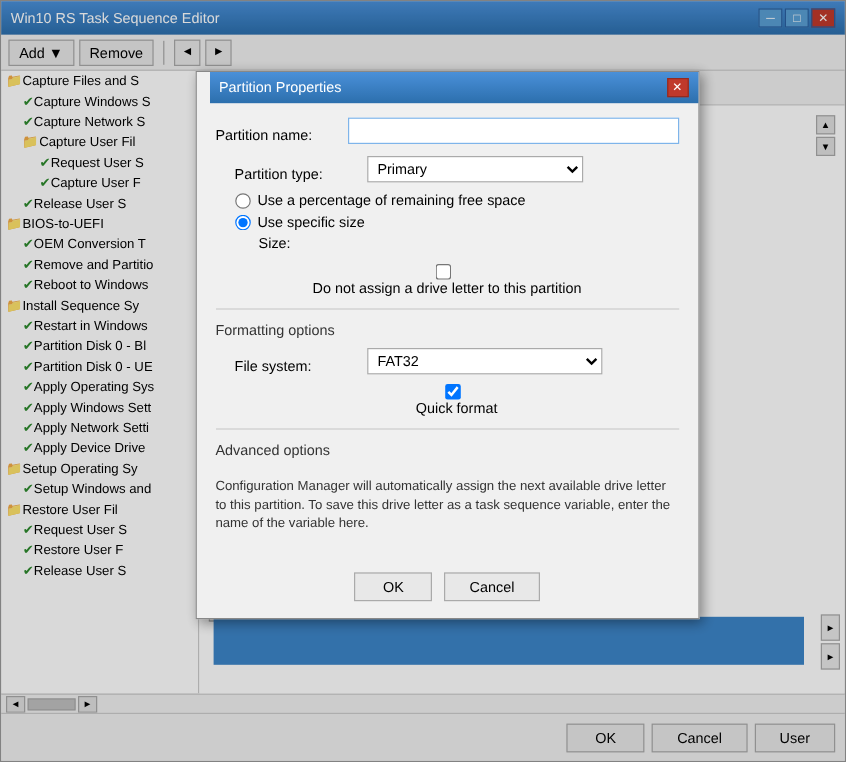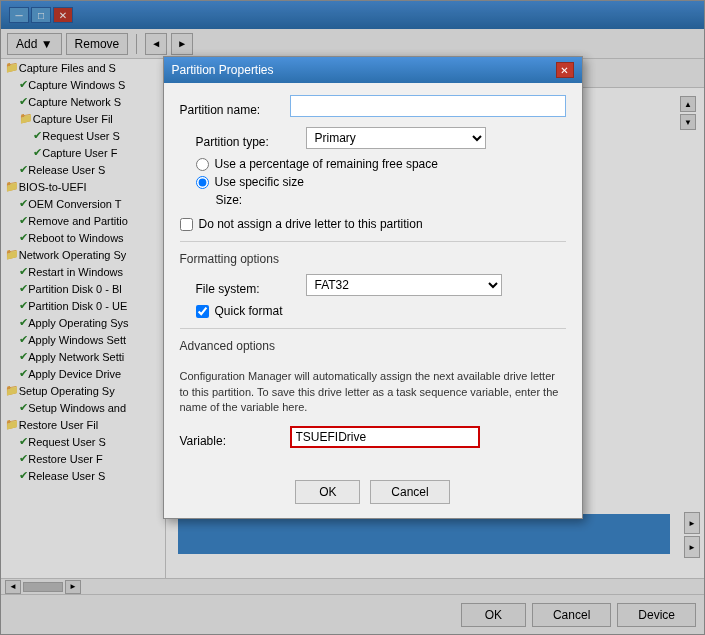--- a/index.html
+++ b/index.html
@@ -227,20 +227,21 @@
     }
 
     .dialog-title-bar {
       background: linear-gradient(to bottom, #4a90d9, #2c6fad);
       color: white;
       padding: 5px 8px;
       display: flex;
       align-items: center;
       justify-content: space-between;
       height: 26px;
+      margin-left: 11px;
     }
 
     .dialog-close-btn {
       width: 18px;
       height: 16px;
       background: #c0392b;
       border: 1px solid #922b21;
       color: white;
       font-size: 10px;
       cursor: pointer;
@@ -351,20 +352,21 @@
       height: 22px;
       border: 1px solid #aaa;
       background: white;
       font-size: 12px;
     }
 
     .checkbox-row {
       display: flex;
       align-items: center;
       margin: 8px 0;
+      flex-direction: column;
     }
 
     .checkbox-row input[type="checkbox"] {
       margin-right: 6px;
     }
 
     .divider {
       height: 1px;
       background: #ccc;
       margin: 10px 0;
@@ -436,20 +438,21 @@
       font-size: 8px;
       cursor: pointer;
     }
   </style>
 </head>
 <body>
 
 <div class="main-window">
 
   <div class="title-bar">
+    <span>Win10 RS Task Sequence Editor</span>
     <div class="title-bar-controls">
       <button class="title-btn">─</button>
       <button class="title-btn">□</button>
       <button class="title-btn close">✕</button>
     </div>
   </div>
 
   <div class="toolbar">
     <button class="toolbar-btn">Add ▼</button>
     <button class="toolbar-btn">Remove</button>
@@ -501,21 +504,21 @@
       <div class="tree-item" style="padding-left:18px">
         <span class="green-check">✔</span>
         <span class="tree-text">Remove and Partitio</span>
       </div>
       <div class="tree-item" style="padding-left:18px">
         <span class="green-check">✔</span>
         <span class="tree-text">Reboot to Windows</span>
       </div>
       <div class="tree-item" style="padding-left:4px">
         <span class="folder-icon">📁</span>
-        <span class="tree-text">Network Operating Sy</span>
+        <span class="tree-text">Install Sequence Sy</span>
       </div>
       <div class="tree-item" style="padding-left:18px">
         <span class="green-check">✔</span>
         <span class="tree-text">Restart in Windows</span>
       </div>
       <div class="tree-item" style="padding-left:18px">
         <span class="green-check">✔</span>
         <span class="tree-text">Partition Disk 0 - Bl</span>
       </div>
       <div class="tree-item" style="padding-left:18px">
@@ -608,21 +611,21 @@
 
   <div class="hscroll-bar">
     <button style="width:16px;height:14px;background:#e0e0e0;border:1px solid #aaa;font-size:8px;cursor:pointer;">◄</button>
     <div style="width:40px;height:10px;background:#c0c0c0;border:1px solid #aaa;margin:0 2px;"></div>
     <button style="width:16px;height:14px;background:#e0e0e0;border:1px solid #aaa;font-size:8px;cursor:pointer;">►</button>
   </div>
 
   <div class="bottom-bar">
     <button class="bottom-btn">OK</button>
     <button class="bottom-btn">Cancel</button>
-    <button class="bottom-btn">Device</button>
+    <button class="bottom-btn">User</button>
   </div>
 
 </div>
 
 <div class="modal-overlay">
   <div class="dialog" style="margin-top:-60px; margin-left:40px;">
 
     <div class="dialog-title-bar">
       <span>Partition Properties</span>
       <button class="dialog-close-btn">✕</button>
@@ -694,24 +697,20 @@
           </div>
         </div>
       </div>
 
       <div class="divider"></div>
 
       <div class="form-group">
         <div class="section-label">Advanced options</div>
         <div class="info-text">Configuration Manager will automatically assign the next available drive letter to this partition. To save this drive letter as a task sequence variable, enter the name of the variable here.</div>
 
-        <div class="form-row" style="margin-top:10px;">
-          <label class="form-label">Variable:</label>
-          <input type="text" class="form-input highlighted" value="TSUEFIDrive" style="width: 190px; flex: 0 0 auto;">
-        </div>
       </div>
 
     </div>
 
     <div class="dialog-footer">
       <button class="dialog-btn">OK</button>
       <button class="dialog-btn">Cancel</button>
     </div>
 
   </div>

